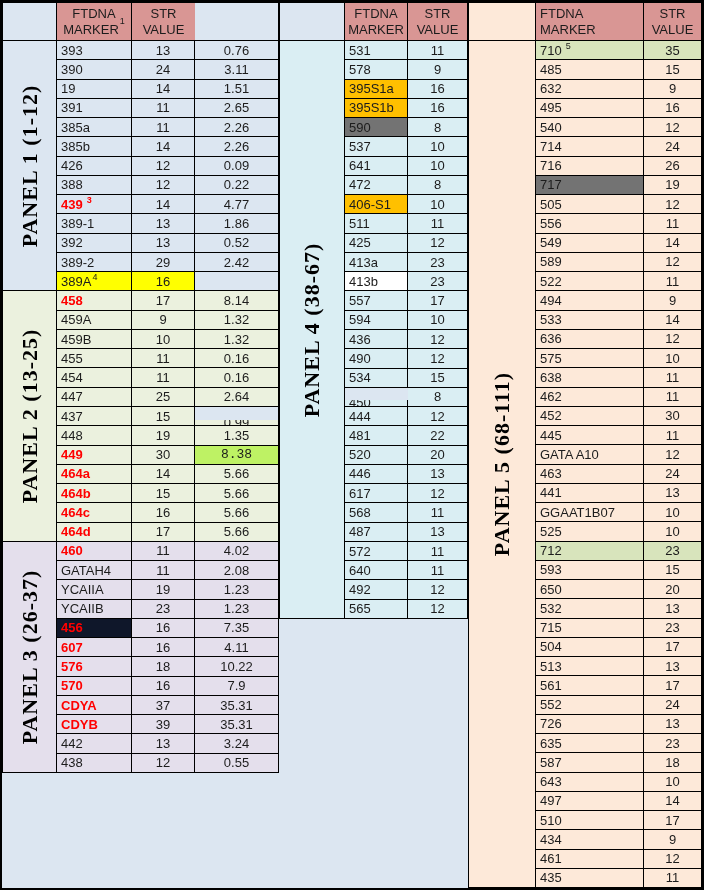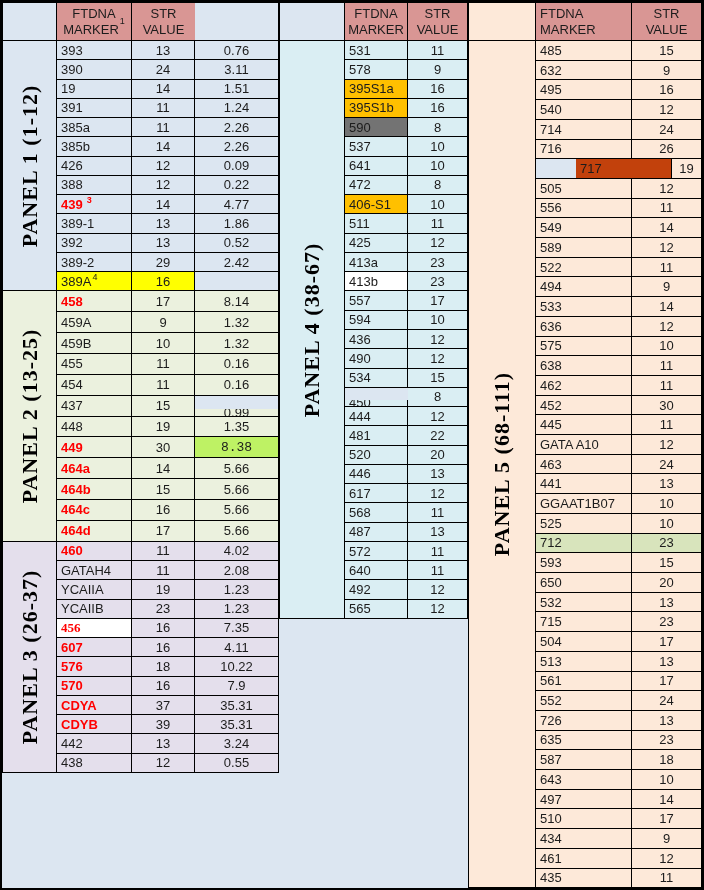--- a/index.html
+++ b/index.html
@@ -10,21 +10,21 @@
             border:2px solid #000; overflow:hidden; }
 
   .tbl { position:absolute; border:1px solid #000; display:flex; flex-direction:column; }
   .t-left  { left:0;   top:0; width:277px; height:771px; }
   .t-mid   { left:277px; top:0; width:189px; height:617px; }
   .t-right { left:466px; top:0; width:234px; height:886px; }
 
   
   .t-left  .cw-label { width:54px; } .t-left .cw-m { width:75px; } .t-left .cw-v { width:63px; } .t-left .cw-r { flex:1; }
   .t-mid   .cw-label { width:65px; } .t-mid  .cw-m { width:63px; } .t-mid  .cw-v { flex:1; }
-  .t-right .cw-label { width:67px; } .t-right .cw-m { width:96px; } .t-right .cw-v { flex:1; }
+  .t-right .cw-label { width:67px; } .t-right .cw-m { width:108px; } .t-right .cw-v { flex:1; }
 
   .thead { flex:0 0 38px; display:flex; border-bottom:1px solid #000; }
   .hc { background:#D99694; border-right:1px solid #000; display:flex; flex-direction:column;
         align-items:center; justify-content:center; text-align:center;
         font-size:13px; line-height:16px; color:#1c1c1c; }
   .thead .hc:last-child { border-right:none; }
   .hc.spacer { background:#DCE6F1; }
   .t-right .hc.spacer { background:#FDE9D9; }
   .hc.bl { justify-content:flex-end; align-items:flex-start; padding:2px 4px; text-align:left; }
 
@@ -109,21 +109,21 @@
               </div>
             </div>
             <div class="row">
               <div class="dc cw-m" style="background: rgb(220, 230, 241);">
                 <span>391</span>
               </div>
               <div class="dc num cw-v" style="background: rgb(220, 230, 241);">
                 <span>11</span>
               </div>
               <div class="dc num cw-r" style="background: rgb(220, 230, 241);">
-                <span>1.24</span>
+                <span>2.65</span>
               </div>
             </div>
             <div class="row">
               <div class="dc cw-m" style="background: rgb(220, 230, 241);">
                 <span>385a</span>
               </div>
               <div class="dc num cw-v" style="background: rgb(220, 230, 241);">
                 <span>11</span>
               </div>
               <div class="dc num cw-r" style="background: rgb(220, 230, 241);">
@@ -277,20 +277,31 @@
               </div>
               <div class="dc num cw-v" style="background: rgb(235, 241, 222);">
                 <span>11</span>
               </div>
               <div class="dc num cw-r" style="background: rgb(235, 241, 222);">
                 <span>0.16</span>
               </div>
             </div>
             <div class="row">
               <div class="dc cw-m" style="background: rgb(235, 241, 222);">
+                <span>447</span>
+              </div>
+              <div class="dc num cw-v" style="background: rgb(235, 241, 222);">
+                <span>25</span>
+              </div>
+              <div class="dc num cw-r" style="background: rgb(235, 241, 222);">
+                <span>2.64</span>
+              </div>
+            </div>
+            <div class="row">
+              <div class="dc cw-m" style="background: rgb(235, 241, 222);">
                 <span>437</span>
               </div>
               <div class="dc num cw-v" style="background: rgb(235, 241, 222);">
                 <span>15</span>
               </div>
               <div class="dc num cw-r" style="background: rgb(235, 241, 222); margin-top: 13px;">
                 <span>0.99</span>
               </div>
             </div>
             <div class="row">
@@ -404,21 +415,21 @@
                 <span>YCAIIB</span>
               </div>
               <div class="dc num cw-v" style="background: rgb(228, 223, 236);">
                 <span>23</span>
               </div>
               <div class="dc num cw-r" style="background: rgb(228, 223, 236);">
                 <span>1.23</span>
               </div>
             </div>
             <div class="row">
-              <div class="dc cw-m red" style="background: #ffffff; font-family: Liberation Serif, serif;">
+              <div class="dc cw-m red" style="background: #0f172a;">
                 <span>456</span>
               </div>
               <div class="dc num cw-v" style="background: rgb(228, 223, 236);">
                 <span>16</span>
               </div>
               <div class="dc num cw-r" style="background: rgb(228, 223, 236);">
                 <span>7.35</span>
               </div>
             </div>
             <div class="row">
@@ -777,20 +788,29 @@
         <div><span>VALUE</span></div>
       </div>
     </div>
     <div class="tbody">
         <div class="sect" style="flex-grow: 44;">
           <div class="plabel cw-label" style="background: rgb(253, 233, 217);">
             <span>PANEL 5 (68-111)</span>
           </div>
           <div class="rows">
             <div class="row">
+              <div class="dc cw-m" style="background: rgb(216, 228, 188);">
+                <span>710</span>
+                <sup class="gap">5</sup>
+              </div>
+              <div class="dc num cw-v" style="background: rgb(216, 228, 188);">
+                <span>35</span>
+              </div>
+            </div>
+            <div class="row">
               <div class="dc cw-m" style="background: rgb(253, 233, 217);">
                 <span>485</span>
               </div>
               <div class="dc num cw-v" style="background: rgb(253, 233, 217);">
                 <span>15</span>
               </div>
             </div>
             <div class="row">
               <div class="dc cw-m" style="background: rgb(253, 233, 217);">
                 <span>632</span>
@@ -825,21 +845,21 @@
             </div>
             <div class="row">
               <div class="dc cw-m" style="background: rgb(253, 233, 217);">
                 <span>716</span>
               </div>
               <div class="dc num cw-v" style="background: rgb(253, 233, 217);">
                 <span>26</span>
               </div>
             </div>
             <div class="row">
-              <div class="dc cw-m" style="background: #c2410c; margin-left: 40px;">
+              <div class="dc cw-m" style="background: #737373;">
                 <span>717</span>
               </div>
               <div class="dc num cw-v" style="background: rgb(253, 233, 217);">
                 <span>19</span>
               </div>
             </div>
             <div class="row">
               <div class="dc cw-m" style="background: rgb(253, 233, 217);">
                 <span>505</span>
               </div>

